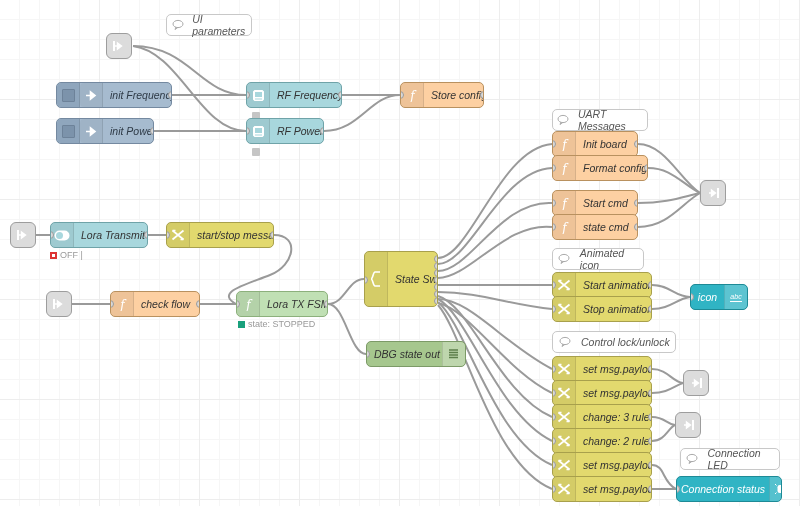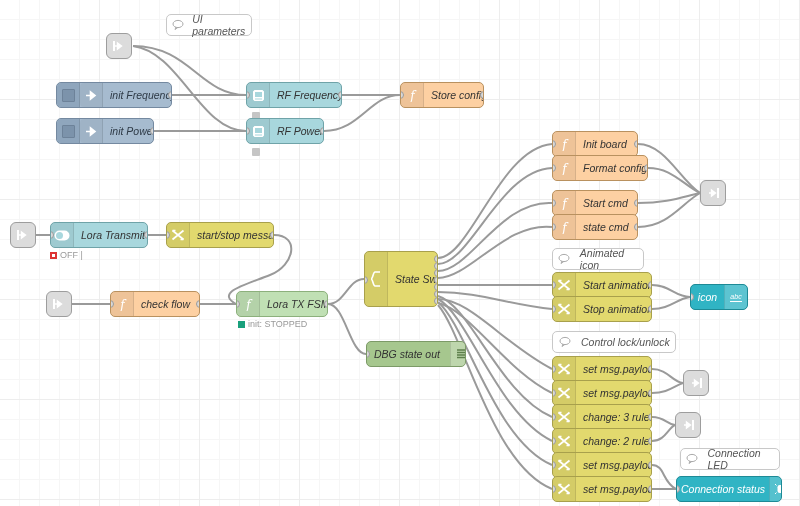--- a/index.html
+++ b/index.html
@@ -199,20 +199,29 @@
 
   <div class="comment" style="left:166px;top:14px;width:86px">
     <span class="cico">
       <svg class="g" width="12" height="12" viewBox="0 0 12 12">
           <ellipse cx="6" cy="5" rx="5" ry="3.6" fill="none" stroke="#aaa" stroke-width="1"></ellipse>
           <path d="M4 8 L3 10.5 L6 8.3" fill="none" stroke="#aaa" stroke-width="1"></path>
         </svg>
     </span>
     <span class="clbl">UI parameters</span>
   </div>
+  <div class="comment" style="left:552px;top:109px;width:96px">
+    <span class="cico">
+      <svg class="g" width="12" height="12" viewBox="0 0 12 12">
+          <ellipse cx="6" cy="5" rx="5" ry="3.6" fill="none" stroke="#aaa" stroke-width="1"></ellipse>
+          <path d="M4 8 L3 10.5 L6 8.3" fill="none" stroke="#aaa" stroke-width="1"></path>
+        </svg>
+    </span>
+    <span class="clbl">UART Messages</span>
+  </div>
   <div class="comment" style="left:552px;top:248px;width:92px">
     <span class="cico">
       <svg class="g" width="12" height="12" viewBox="0 0 12 12">
           <ellipse cx="6" cy="5" rx="5" ry="3.6" fill="none" stroke="#aaa" stroke-width="1"></ellipse>
           <path d="M4 8 L3 10.5 L6 8.3" fill="none" stroke="#aaa" stroke-width="1"></path>
         </svg>
     </span>
     <span class="clbl">Animated icon</span>
   </div>
   <div class="comment" style="left:552px;top:331px;width:124px">
@@ -387,42 +396,42 @@
       <svg class="g" width="13" height="13" viewBox="0 0 13 13">
           <text x="6.5" y="10.5" font-family="DejaVu Serif, serif" font-size="12" font-style="italic" fill="#fff" text-anchor="middle">f</text>
         </svg>
     </span>
     <span class="lbl">Lora TX FSM</span>
     <span class="port in" style="top:8px"></span>
     <span class="port out" style="top:8px"></span>
   </div>
   <div class="status" style="left:238px;top:319px">
     <span class="sq green"></span>
-    <span>init: STOPPED</span>
+    <span>state: STOPPED</span>
   </div>
 
   <div class="node n-switch" style="left:364px;top:251px;width:74px;height:56px">
     <span class="ico" style="height:100%">
       <svg class="g" width="14" height="16" viewBox="0 0 14 16">
           <path d="M11 1 L6 1 C4 1 4 8 2 8 C4 8 4 15 6 15 L11 15" stroke="#fff" stroke-width="1.6" fill="none"></path>
         </svg>
     </span>
     <span class="lbl ctr">State Switch</span>
     <span class="port in" style="top:24px"></span>
     <span class="port out" style="top:3px"></span>
     <span class="port out" style="top:10px"></span>
     <span class="port out" style="top:17px"></span>
     <span class="port out" style="top:24px"></span>
     <span class="port out" style="top:31px"></span>
     <span class="port out" style="top:38px"></span>
     <span class="port out" style="top:45px"></span>
   </div>
 
   <div class="node n-debug" style="left:366px;top:341px;width:100px">
-    <span class="lbl ctr" style="padding-right:10px">DBG state out</span>
+    <span class="lbl ctr" style="padding-right:2px">DBG state out</span>
     <span class="ico right" style="background:rgba(255,255,255,.28)">
       <svg class="g" width="11" height="12" viewBox="0 0 11 12">
           <path d="M1 2 H10 M1 4.5 H10 M1 7 H10 M1 9.5 H10" stroke="#5d7f4b" stroke-width="1.3"></path>
         </svg>
     </span>
     <span class="ico right" style="flex:0 0 13px;width:13px;background:#d5e5c8;border-left:1px solid rgba(0,0,0,.12)"></span>
     <span class="port in" style="top:8px"></span>
   </div>
 
   <div class="node n-change" style="left:552px;top:272px;width:100px">

